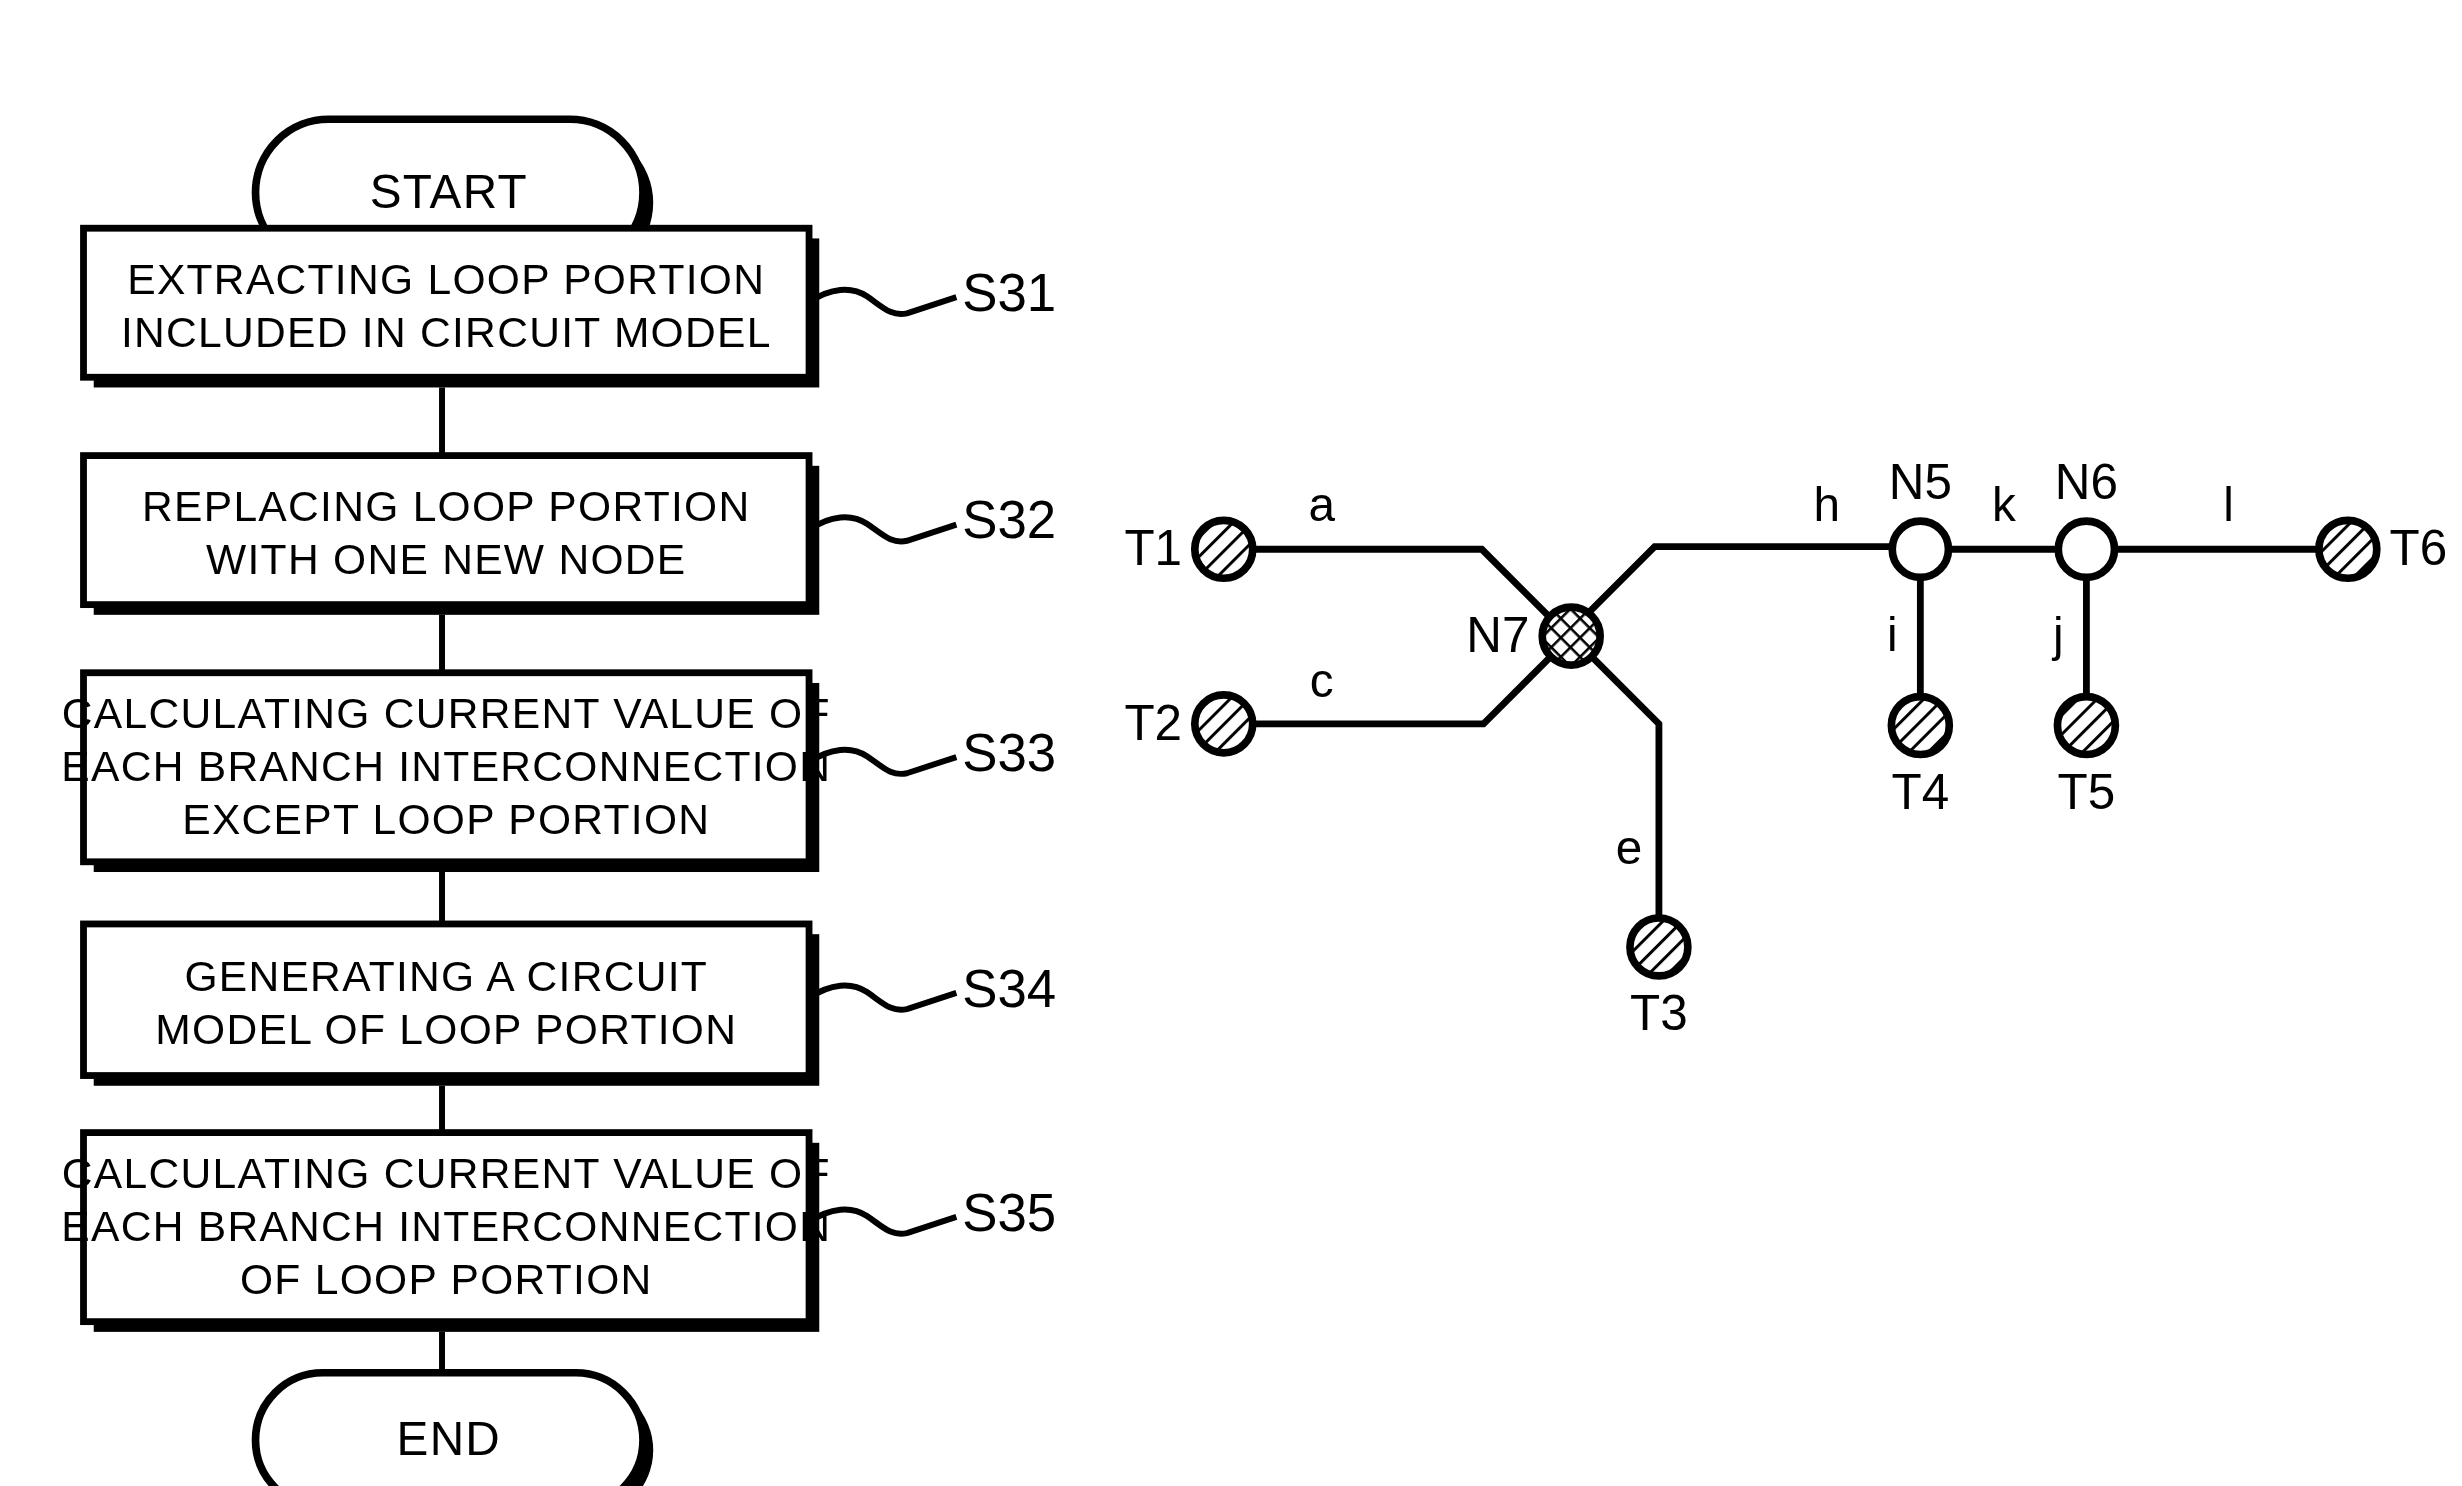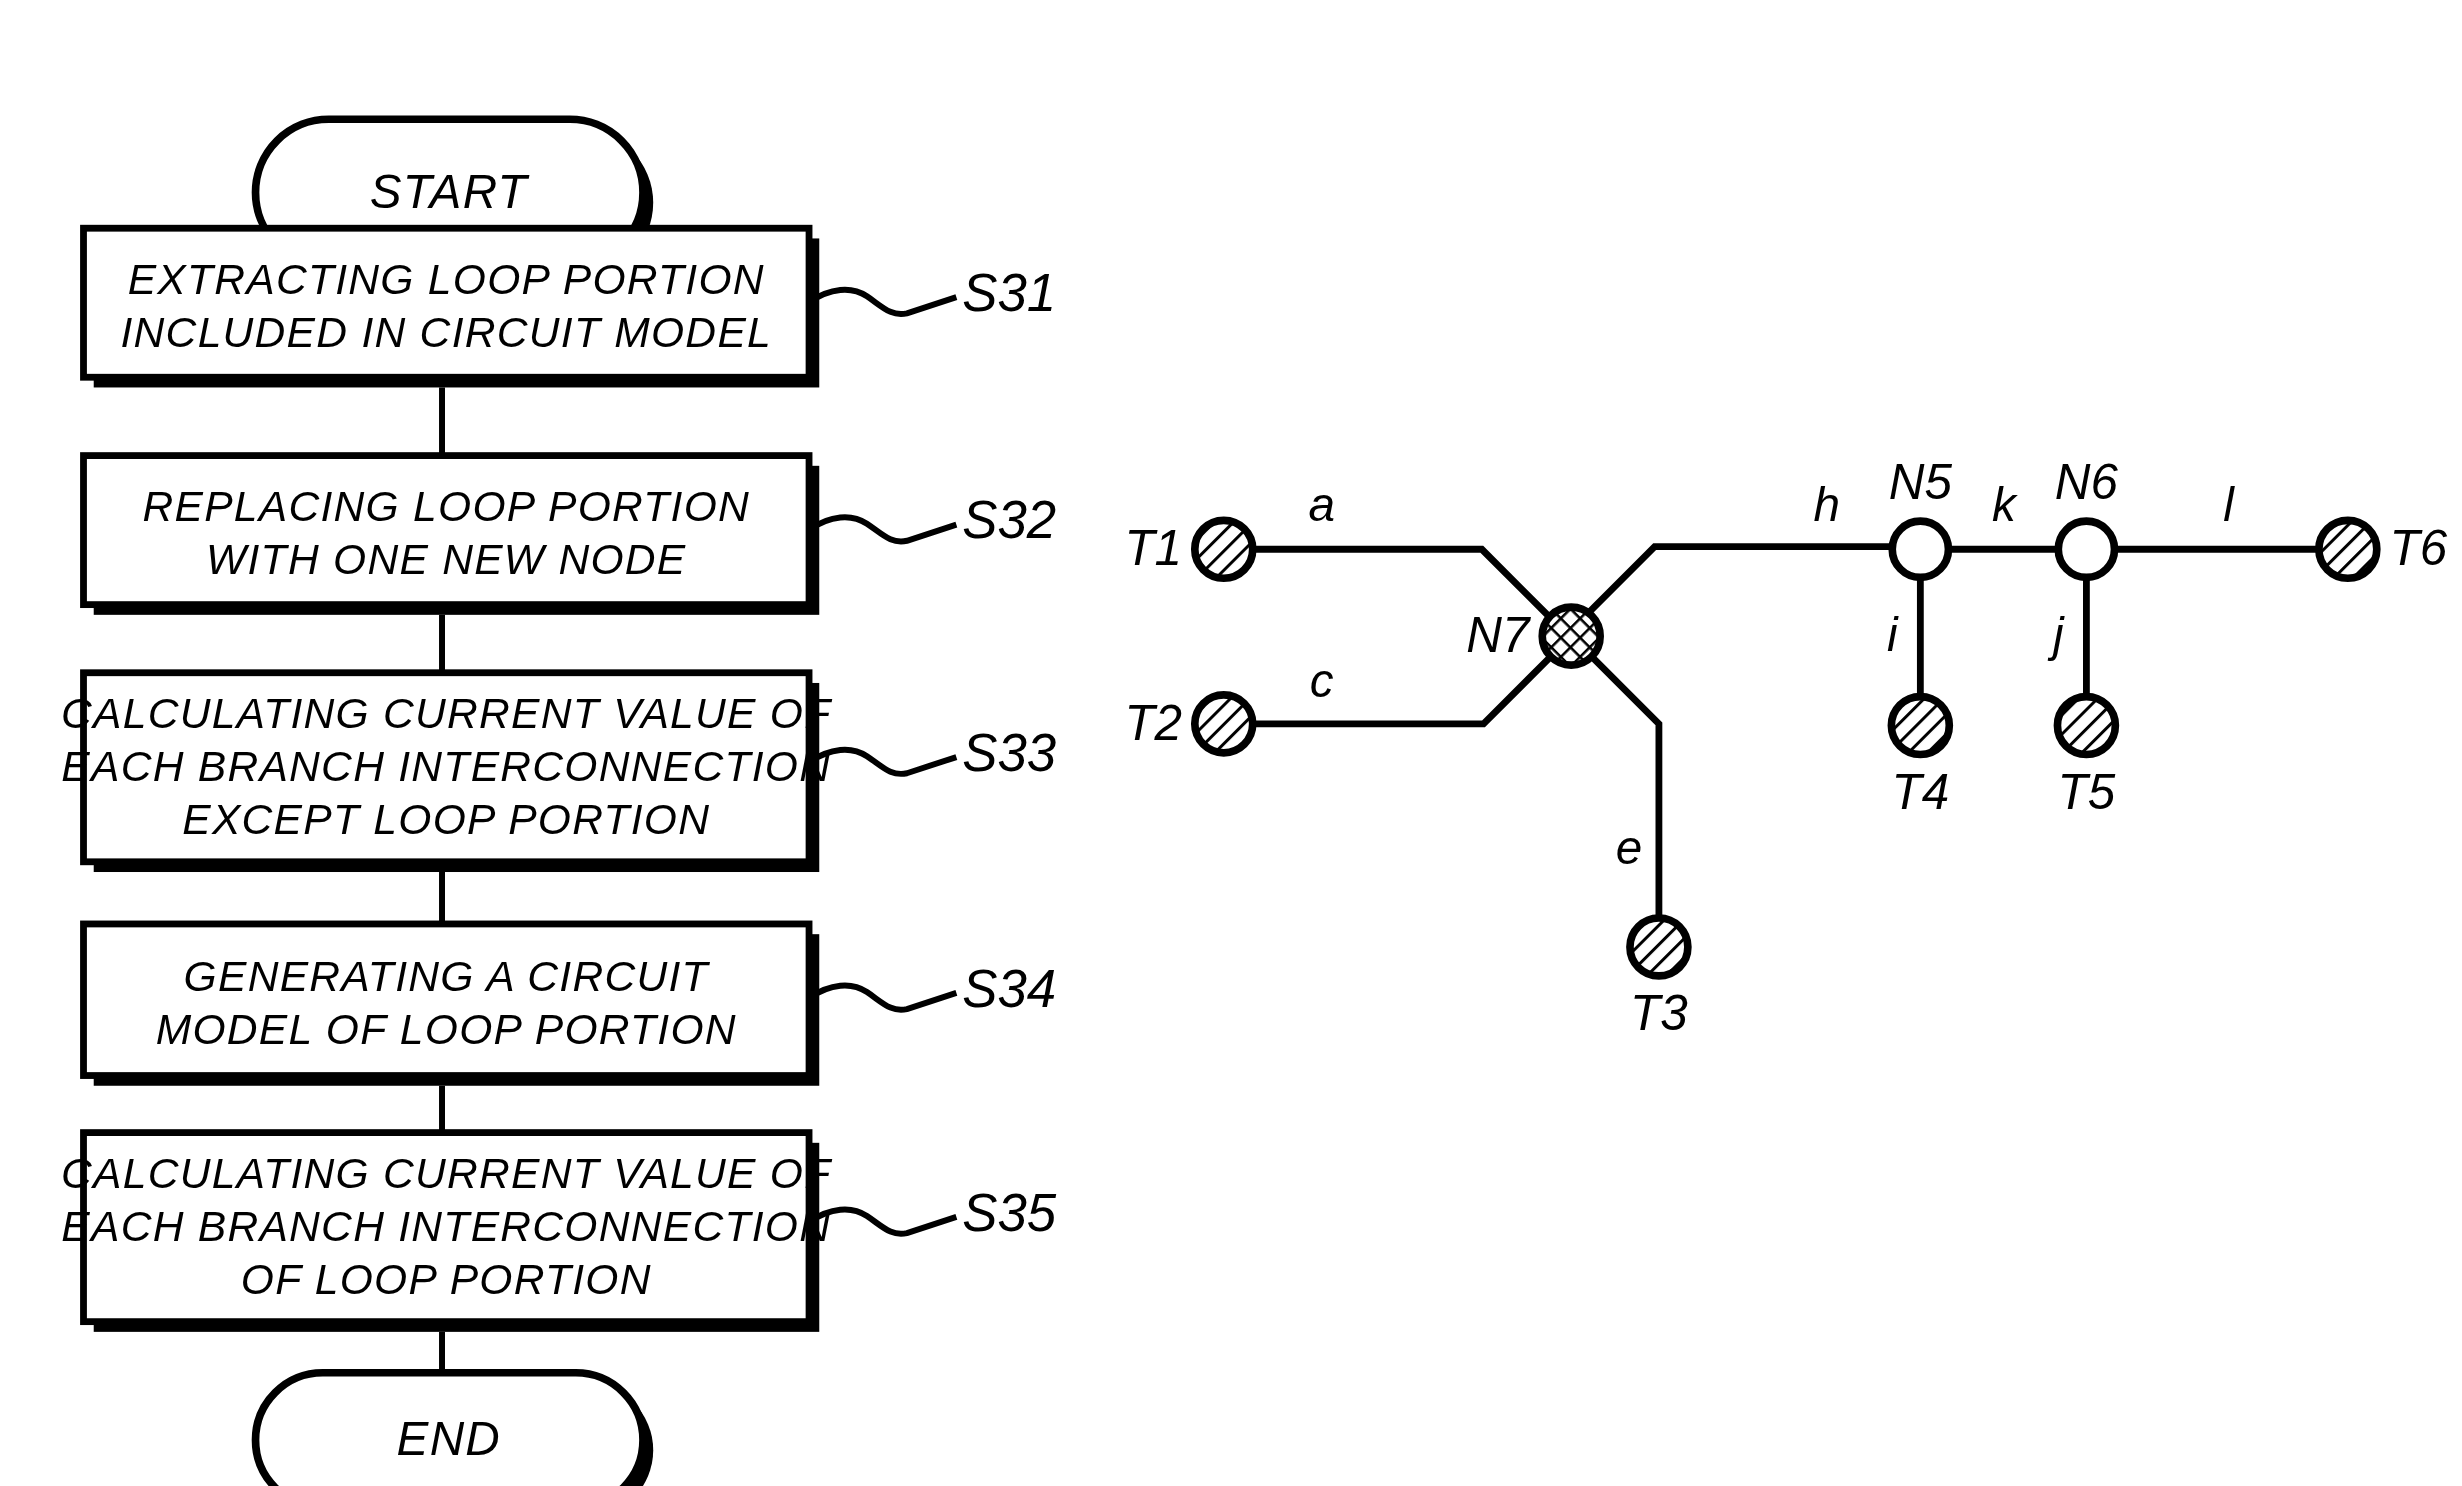--- a/index.html
+++ b/index.html
@@ -14,21 +14,20 @@
     position: relative;
     overflow: hidden;
     font-family: "Liberation Sans", sans-serif;
     color: #000000;
   }
   #figure-root {
     position: absolute;
     left: 0; top: 0;
     width: 2462px;
     height: 1158px;
-    font-style: italic;
   }
   #figure-svg {
     position: absolute;
     left: 0; top: 0;
     width: 2462px;
     height: 1486px;
     display: block;
   }
   .box-text, .term-text {
     font-family: "Liberation Sans", sans-serif;

